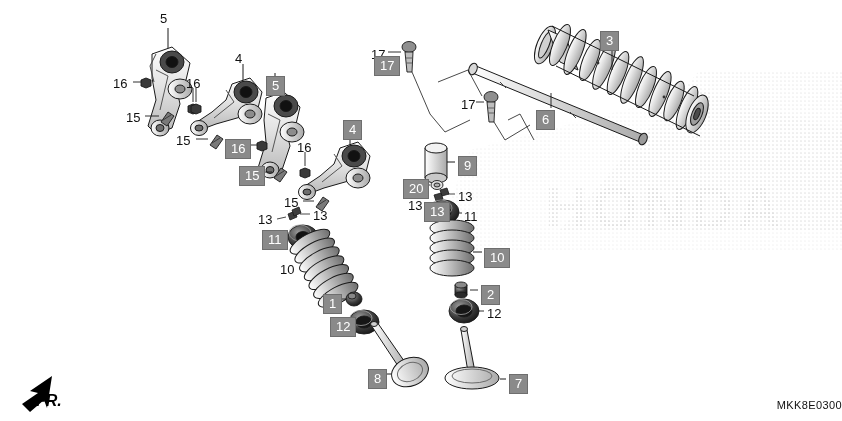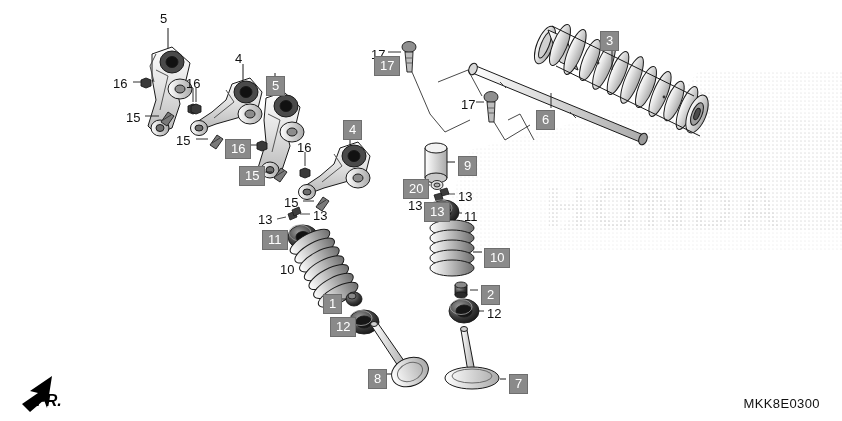--- a/index.html
+++ b/index.html
@@ -5,21 +5,21 @@
   html,body{margin:0;padding:0;background:#fff;}
   body{width:842px;height:421px;position:relative;overflow:hidden;
        font-family:"Liberation Sans",sans-serif;color:#000;}
   #stage{position:absolute;inset:0;width:842px;height:421px;}
   svg#art{position:absolute;left:0;top:0;width:842px;height:421px;}
 
   .lbl{position:absolute;font-size:13px;line-height:1;white-space:nowrap;}
   .lbl.plain{color:#111;font-weight:400;}
   .lbl.boxed{background:#8a8a8a;color:#fff;font-weight:400;
              padding:2px 5px 3px 5px;border:1px solid #6e6e6e;}
-  .partno{position:absolute;right:22px;bottom:10px;font-size:13px;
+  .partno{position:absolute;right:0;bottom:10px;font-size:11px;
           letter-spacing:.4px;color:#111;}
   .frtxt{position:absolute;font-size:16px;font-weight:bold;font-style:italic;
          color:#000;letter-spacing:0px;}
 </style>
 </head>
 <body>
 
 <div id="stage">
 
 <svg id="art" viewBox="0 0 842 421">

